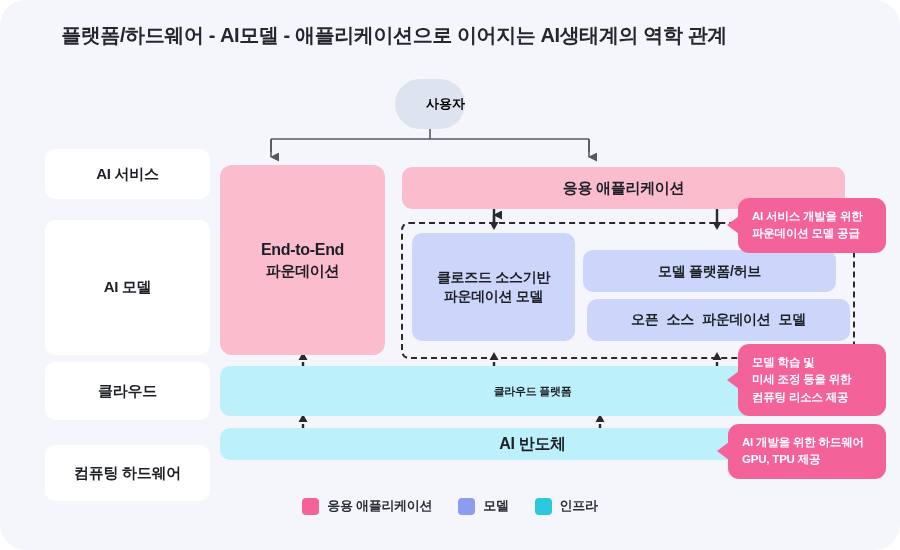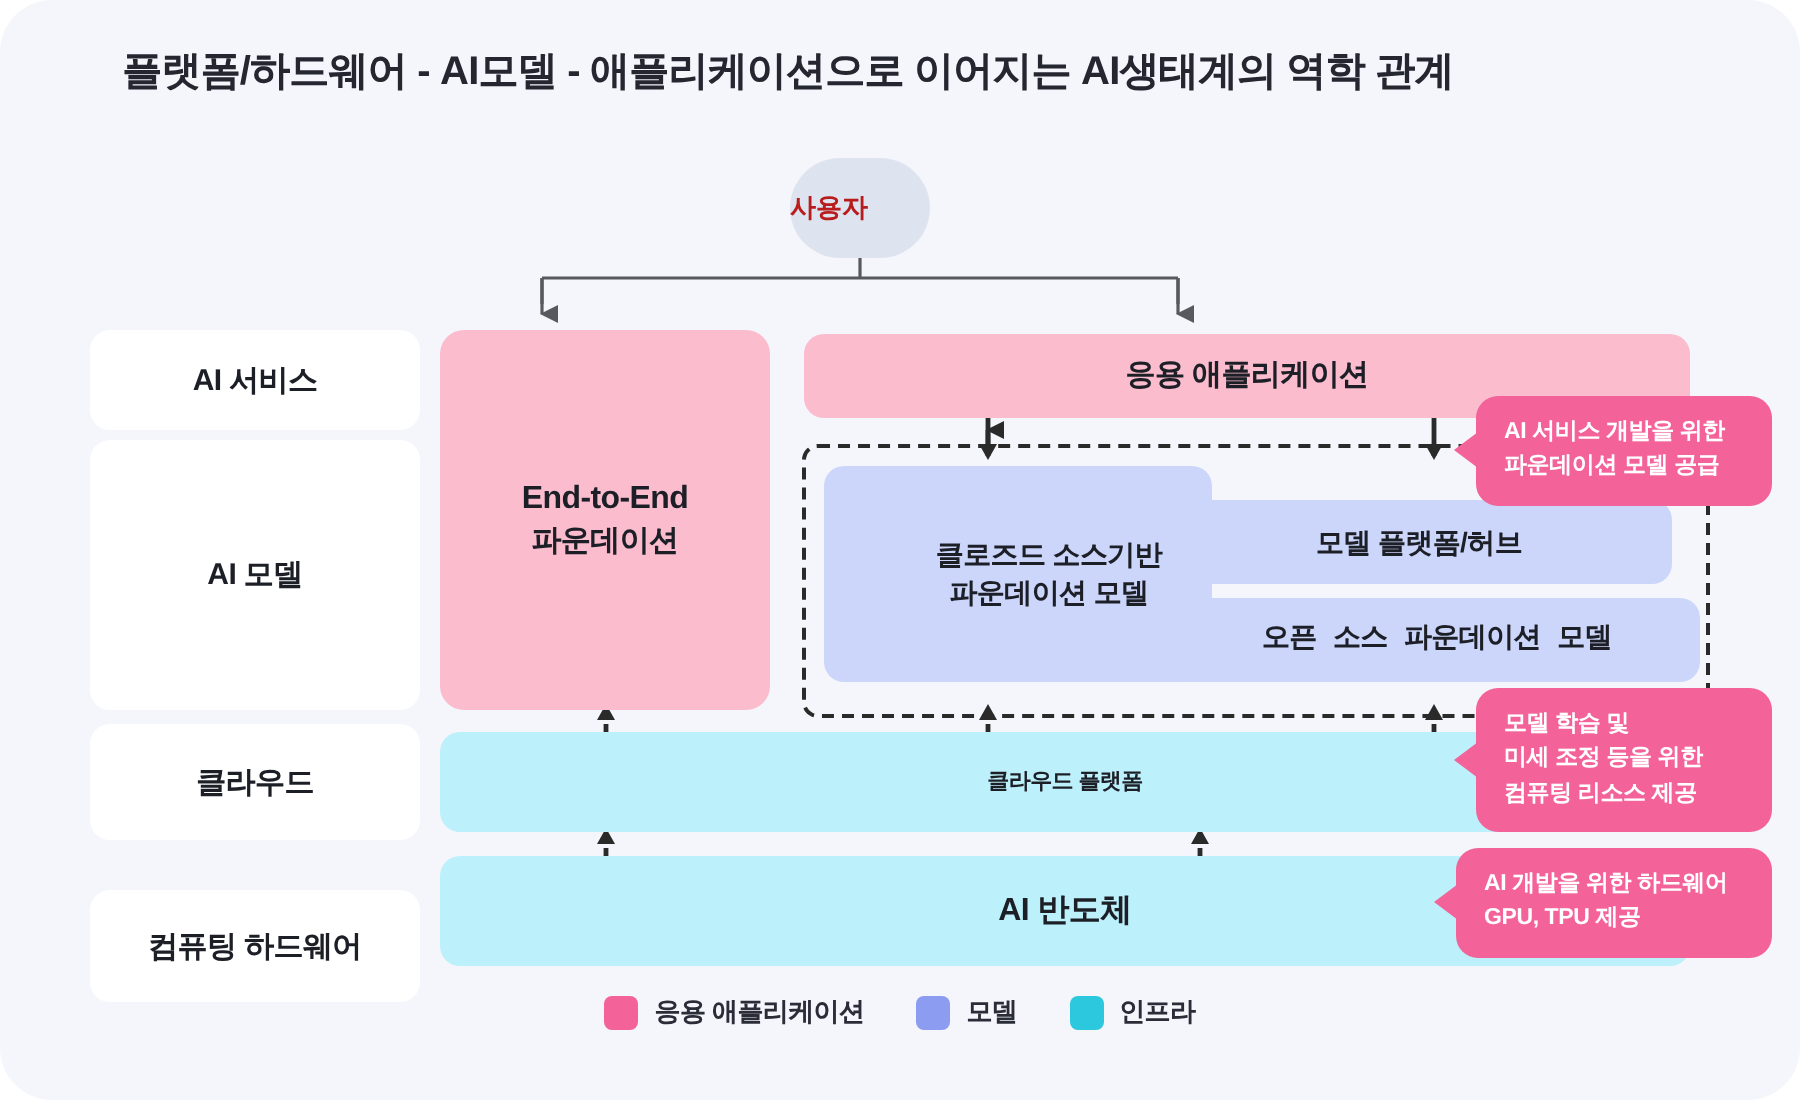--- a/index.html
+++ b/index.html
@@ -18,36 +18,36 @@
     position:absolute;left:0;top:22px;width:788px;
     text-align:center;
     font-size:20px;font-weight:bold;color:#242630;
     letter-spacing:-0.4px;
   }
 
   
   #user-node{
     position:absolute;left:395px;top:79px;width:70px;height:50px;
     background:#dde3ef;border-radius:26px;
-    display:flex;align-items:center;justify-content:flex-start;
-    font-size:13px;font-weight:bold;color:#b91c1c;
+    display:flex;align-items:center;justify-content:flex-end;
+    font-size:13px;font-weight:bold;color:#000000;
   }
 
   
   #connectors{position:absolute;left:0;top:0;width:900px;height:550px;pointer-events:none;}
 
   
   .row-label{
     position:absolute;left:45px;width:165px;
     background:#ffffff;border-radius:10px;
     display:flex;align-items:center;justify-content:center;
     font-size:15px;font-weight:bold;color:#1d1f27;
     letter-spacing:-0.3px;
   }
-  #label-service{top:165px;height:50px;}
+  #label-service{top:149px;height:50px;}
   #label-model{top:220px;height:135px;}
   #label-cloud{top:362px;height:58px;}
   #label-hw{top:445px;height:56px;}
 
   
   .box{
     position:absolute;
     display:flex;align-items:center;justify-content:center;
     text-align:center;
     font-weight:bold;color:#1d1f27;
@@ -55,25 +55,25 @@
     border-radius:10px;
     line-height:1.35;
   }
   .pink{background:#fbbccd;}
   .blue{background:#ccd6fb;}
   .cyan{background:#bcf0fa;}
 
   #box-e2e{left:220px;top:165px;width:165px;height:190px;font-size:15px;border-radius:12px;}
   #box-e2e .l1{font-size:16px;}
   #box-app{left:402px;top:167px;width:443px;height:42px;font-size:15px;}
-  #box-closed{left:412px;top:233px;width:163px;height:108px;font-size:14px;padding-left:31px;}
+  #box-closed{left:412px;top:233px;width:163px;height:108px;font-size:14px;}
   #box-hub{left:583px;top:250px;width:253px;height:42px;font-size:14px;}
   #box-oss{left:587px;top:299px;width:263px;height:42px;font-size:14px;font-family:Liberation Mono, monospace;}
   #box-cloud{left:220px;top:366px;width:625px;height:50px;font-size:11px;}
-  #box-chip{left:220px;top:428px;width:625px;height:55px;font-size:16px;}
+  #box-chip{left:220px;top:428px;width:625px;height:32px;font-size:16px;}
 
   
   #dashed-group{
     position:absolute;left:401px;top:222px;width:450px;height:133px;
     border:2px dashed #2a2a2a;border-radius:8px;
   }
 
   
   .callout{
     position:absolute;

